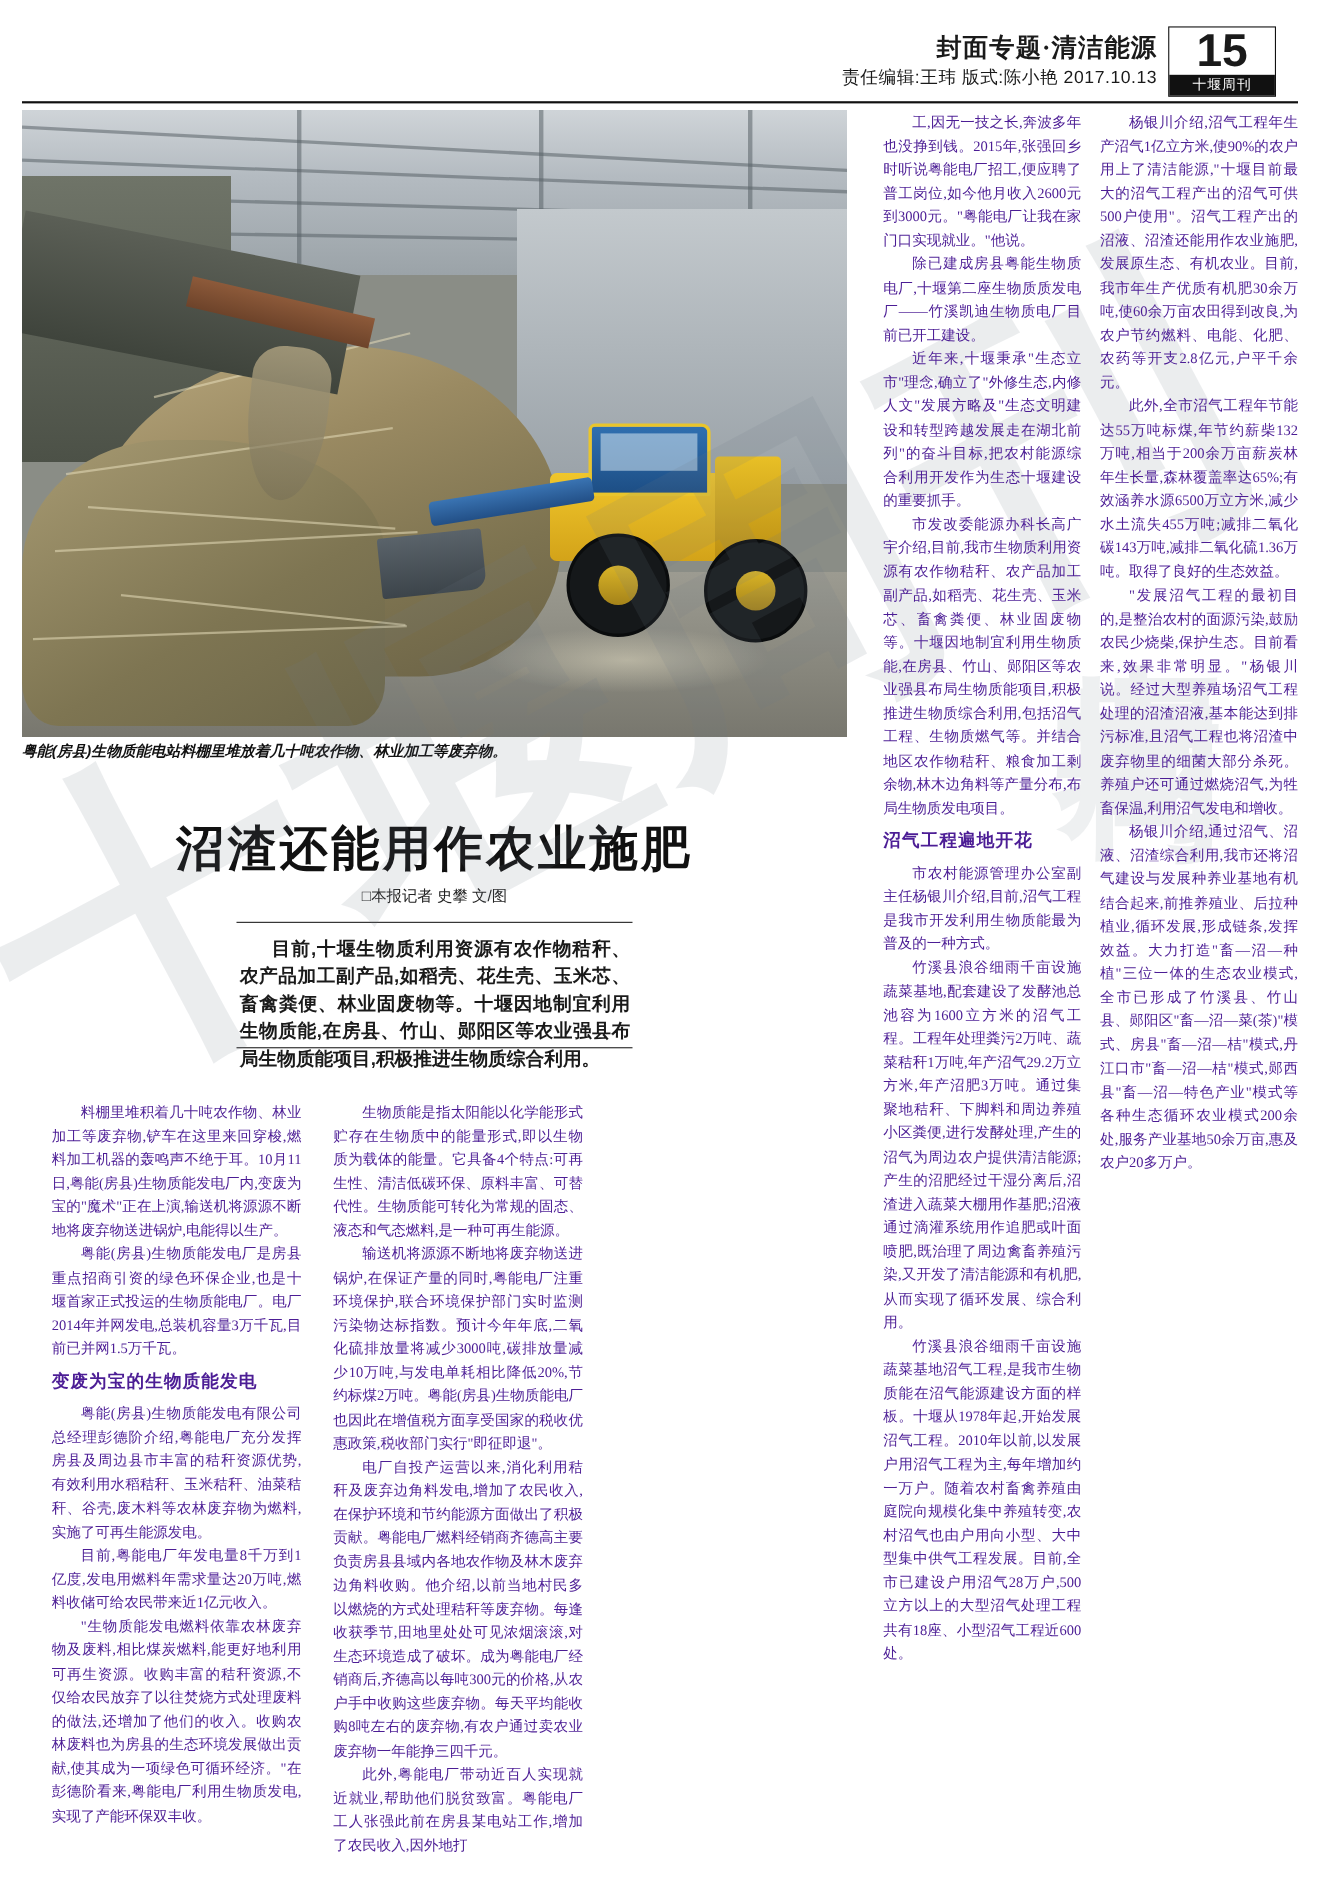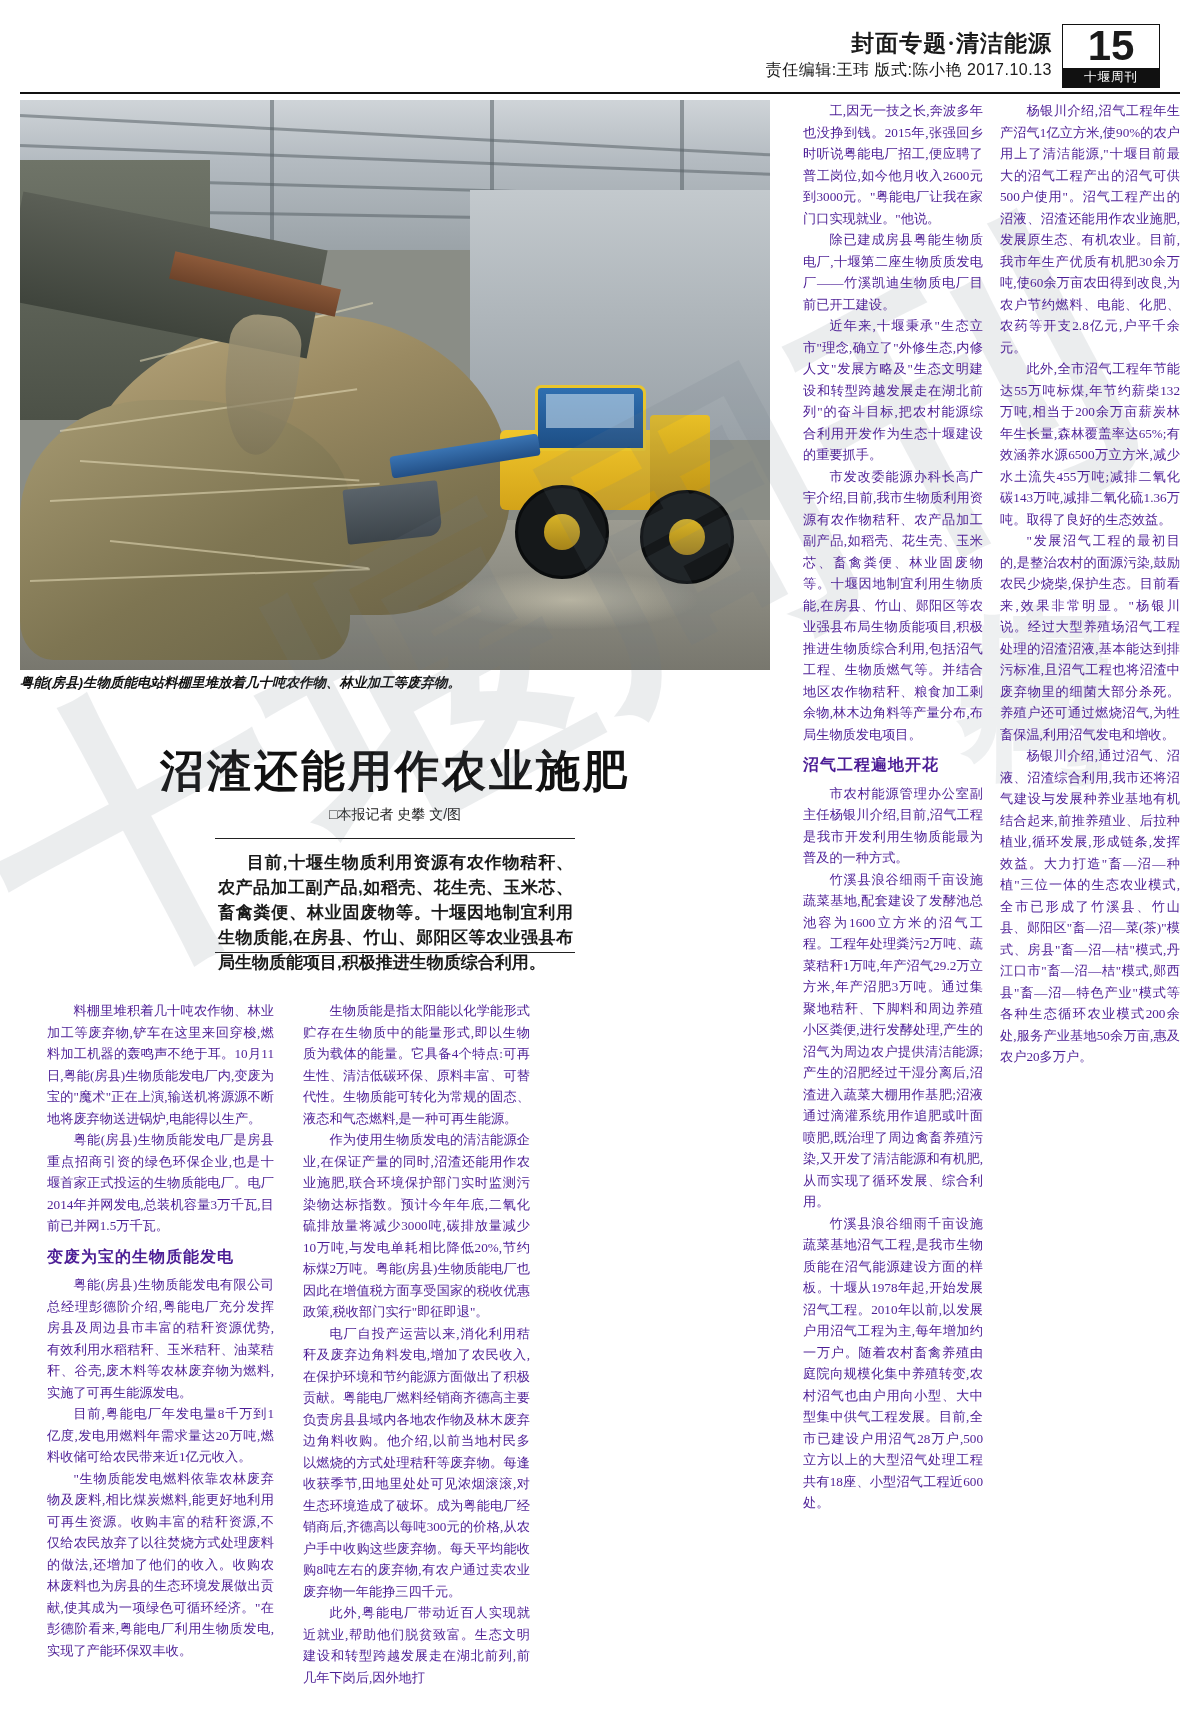--- a/index.html
+++ b/index.html
@@ -406,23 +406,23 @@
     <p>料棚里堆积着几十吨农作物、林业加工等废弃物,铲车在这里来回穿梭,燃料加工机器的轰鸣声不绝于耳。10月11日,粤能(房县)生物质能发电厂内,变废为宝的"魔术"正在上演,输送机将源源不断地将废弃物送进锅炉,电能得以生产。</p>
     <p>粤能(房县)生物质能发电厂是房县重点招商引资的绿色环保企业,也是十堰首家正式投运的生物质能电厂。电厂2014年并网发电,总装机容量3万千瓦,目前已并网1.5万千瓦。</p>
     <h3>变废为宝的生物质能发电</h3>
     <p>粤能(房县)生物质能发电有限公司总经理彭德阶介绍,粤能电厂充分发挥房县及周边县市丰富的秸秆资源优势,有效利用水稻秸秆、玉米秸秆、油菜秸秆、谷壳,废木料等农林废弃物为燃料,实施了可再生能源发电。</p>
     <p>目前,粤能电厂年发电量8千万到1亿度,发电用燃料年需求量达20万吨,燃料收储可给农民带来近1亿元收入。</p>
     <p>"生物质能发电燃料依靠农林废弃物及废料,相比煤炭燃料,能更好地利用可再生资源。收购丰富的秸秆资源,不仅给农民放弃了以往焚烧方式处理废料的做法,还增加了他们的收入。收购农林废料也为房县的生态环境发展做出贡献,使其成为一项绿色可循环经济。"在彭德阶看来,粤能电厂利用生物质发电,实现了产能环保双丰收。</p>
   </div>
 
   <div class="col" id="col2">
     <p>生物质能是指太阳能以化学能形式贮存在生物质中的能量形式,即以生物质为载体的能量。它具备4个特点:可再生性、清洁低碳环保、原料丰富、可替代性。生物质能可转化为常规的固态、液态和气态燃料,是一种可再生能源。</p>
-    <p>作为使用生物质发电的清洁能源企业,在保证产量的同时,沼渣还能用作农业施肥,联合环境保护部门实时监测污染物达标指数。预计今年年底,二氧化硫排放量将减少3000吨,碳排放量减少10万吨,与发电单耗相比降低20%,节约标煤2万吨。粤能(房县)生物质能电厂也因此在增值税方面享受国家的税收优惠政策,税收部门实行"即征即退"。</p>
+    <p>输送机将源源不断地将废弃物送进锅炉,在保证产量的同时,粤能电厂注重环境保护,联合环境保护部门实时监测污染物达标指数。预计今年年底,二氧化硫排放量将减少3000吨,碳排放量减少10万吨,与发电单耗相比降低20%,节约标煤2万吨。粤能(房县)生物质能电厂也因此在增值税方面享受国家的税收优惠政策,税收部门实行"即征即退"。</p>
     <p>电厂自投产运营以来,消化利用秸秆及废弃边角料发电,增加了农民收入,在保护环境和节约能源方面做出了积极贡献。粤能电厂燃料经销商齐德高主要负责房县县域内各地农作物及林木废弃边角料收购。他介绍,以前当地村民多以燃烧的方式处理秸秆等废弃物。每逢收获季节,田地里处处可见浓烟滚滚,对生态环境造成了破坏。成为粤能电厂经销商后,齐德高以每吨300元的价格,从农户手中收购这些废弃物。每天平均能收购8吨左右的废弃物,有农户通过卖农业废弃物一年能挣三四千元。</p>
-    <p>此外,粤能电厂带动近百人实现就近就业,帮助他们脱贫致富。生态文明建设和转型跨越发展走在湖北前列,前几年下岗后,因外地打</p>
+    <p>此外,粤能电厂带动近百人实现就近就业,帮助他们脱贫致富。粤能电厂工人张强此前在房县某电站工作,增加了农民收入,因外地打</p>
   </div>
 
   <div class="col" id="col3"></div>
 
   <div class="col" id="colR1">
     <p>工,因无一技之长,奔波多年也没挣到钱。2015年,张强回乡时听说粤能电厂招工,便应聘了普工岗位,如今他月收入2600元到3000元。"粤能电厂让我在家门口实现就业。"他说。</p>
     <p>除已建成房县粤能生物质电厂,十堰第二座生物质质发电厂——竹溪凯迪生物质电厂目前已开工建设。</p>
     <p>近年来,十堰秉承"生态立市"理念,确立了"外修生态,内修人文"发展方略及"生态文明建设和转型跨越发展走在湖北前列"的奋斗目标,把农村能源综合利用开发作为生态十堰建设的重要抓手。</p>
     <p>市发改委能源办科长高广宇介绍,目前,我市生物质利用资源有农作物秸秆、农产品加工副产品,如稻壳、花生壳、玉米芯、畜禽粪便、林业固废物等。十堰因地制宜利用生物质能,在房县、竹山、郧阳区等农业强县布局生物质能项目,积极推进生物质综合利用,包括沼气工程、生物质燃气等。并结合地区农作物秸秆、粮食加工剩余物,林木边角料等产量分布,布局生物质发电项目。</p>
     <h3>沼气工程遍地开花</h3>

